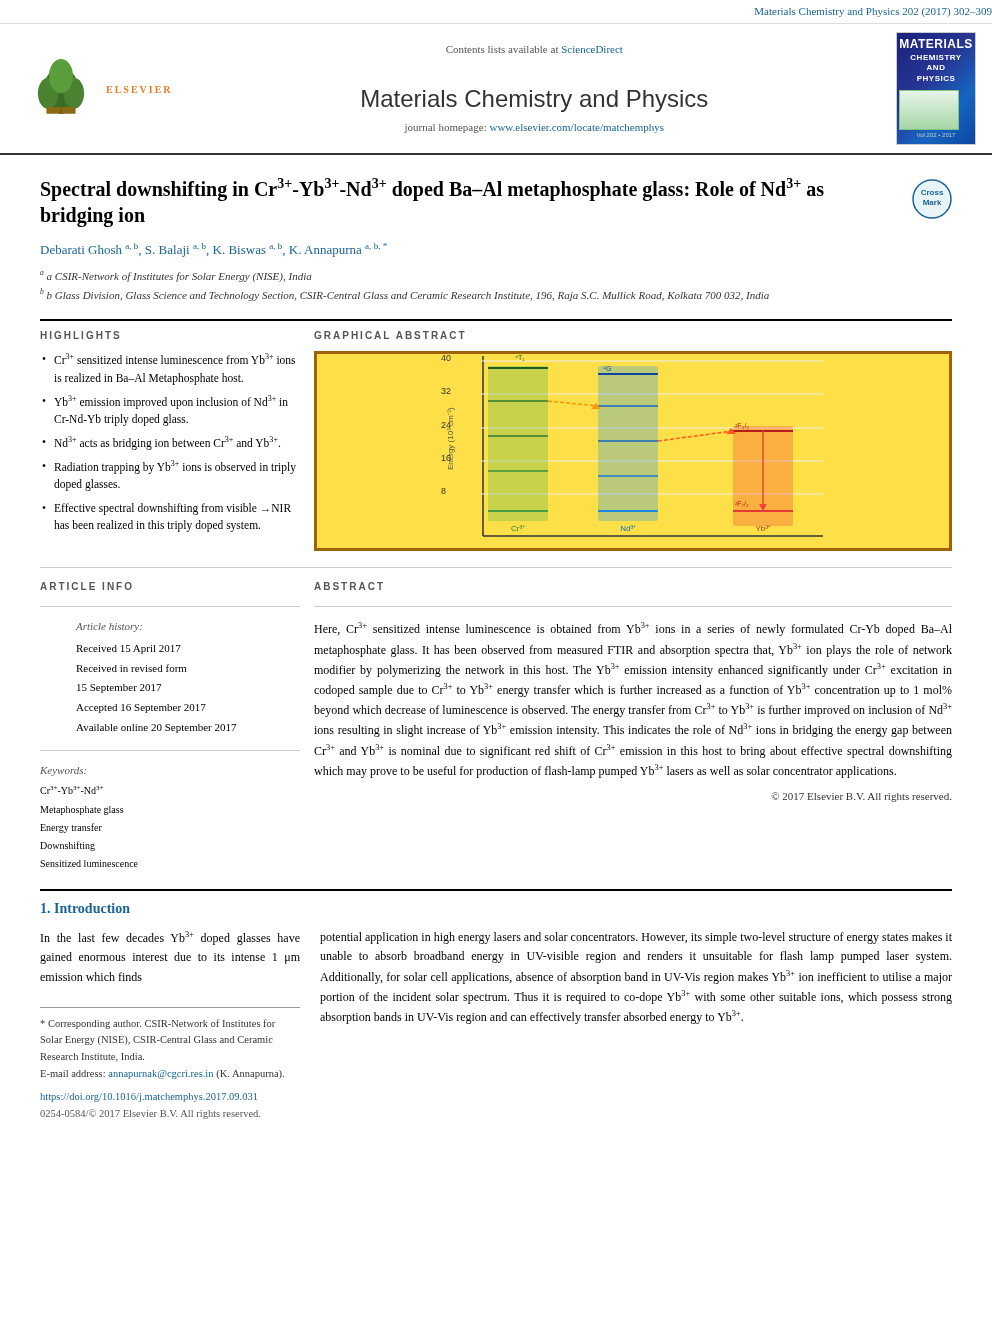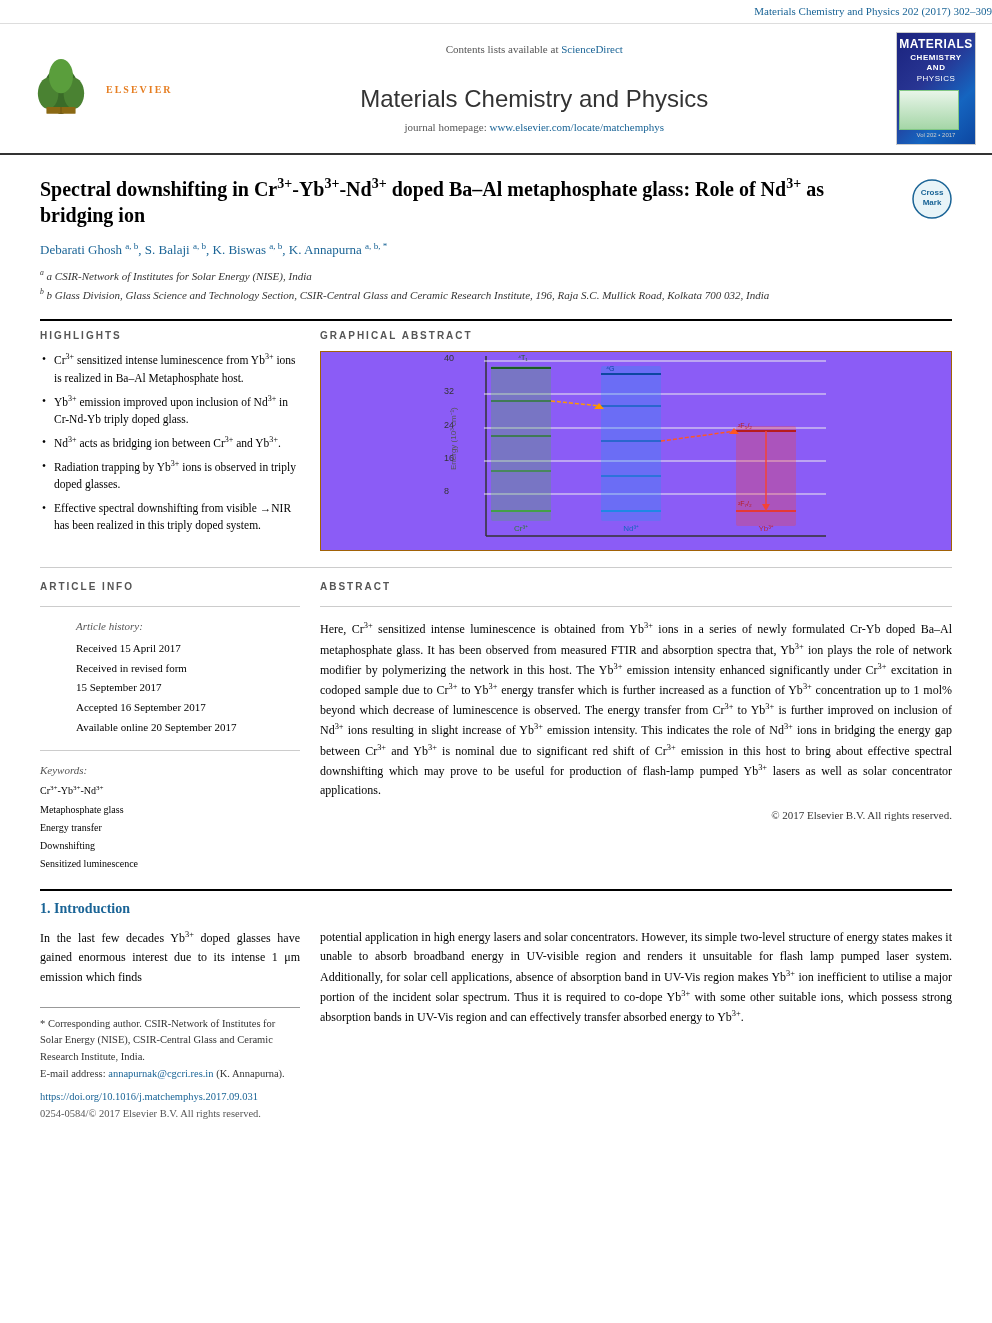--- a/index.html
+++ b/index.html
@@ -156,21 +156,21 @@
     }
 
     hr.thick-divider {
       border: none;
       border-top: 2px solid #000;
       margin: 8px 0;
     }
 
     .two-col {
       display: flex;
-      gap: 20px;
+      gap: 14px;
       margin-bottom: 16px;
     }
 
     .left-col {
       width: 260px;
       min-width: 260px;
     }
 
     .right-col {
       flex: 1;
@@ -201,22 +201,22 @@
 
     .highlights-list li::before {
       content: "•";
       position: absolute;
       left: 2px;
     }
 
     .graphical-abstract-img {
       width: 100%;
       height: 200px;
-      background: #8b5cf6;
-      border: 1px solid #a16207;
+      background: #fde047;
+      border: 3px solid #a16207;
       display: flex;
       align-items: center;
       justify-content: center;
       overflow: hidden;
     }
 
     .article-info-section {
       margin-bottom: 6px;
       margin-left: 36px;
     }
@@ -347,21 +347,21 @@
       <span>journal homepage:</span>
       <a style="color:#1a6496;">www.elsevier.com/locate/matchemphys</a>
     </div>
   </div>
 
   <div class="journal-cover">
     <div class="journal-cover-text">
       <div style="font-size:12px; font-weight:bold; letter-spacing:0.5px;">MATERIALS</div>
       <div style="font-size:8px; font-weight:bold; letter-spacing:0.5px;">CHEMISTRY</div>
       <div style="font-size:8px; font-weight:bold; letter-spacing:0.5px;">AND</div>
-      <div style="font-size:8px; font-weight:normal; letter-spacing:0.5px;text-align:center;">PHYSICS</div>
+      <div style="font-size:8px; font-weight:bold; letter-spacing:0.5px;text-align:center;">PHYSICS</div>
       <div style="margin-top:6px; width:60px; height:40px; background:linear-gradient(180deg,#e8f5e9,#a5d6a7); border:1px solid #81c784;"></div>
       <div style="font-size:6px; margin-top:2px; color:#ccc;">Vol 202 • 2017</div>
     </div>
   </div>
 </div>
 
 <div class="article-container">
 
   <div class="article-title">
     <div class="article-title-text">

